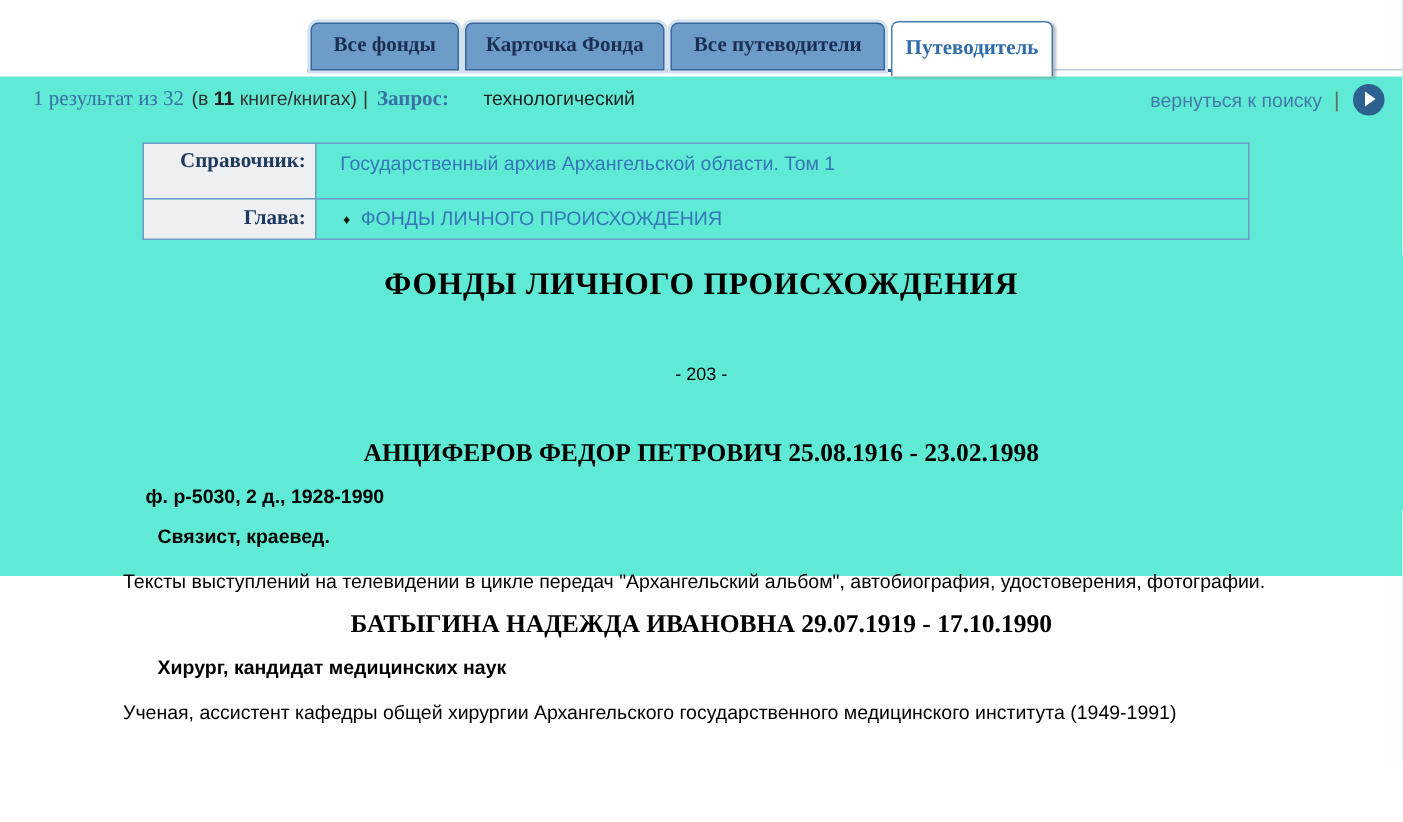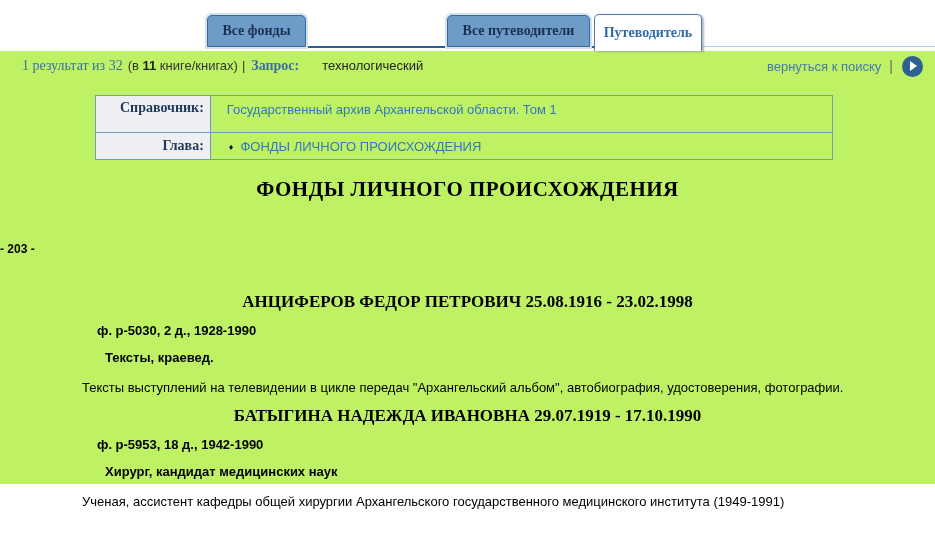--- a/index.html
+++ b/index.html
@@ -1,18 +1,18 @@
 <!DOCTYPE html>
 <html><head>
 <meta charset="utf-8">
 <style>
   * { box-sizing: border-box; margin: 0; padding: 0; }
   html,body { width: 935px; height: 548px; overflow: hidden; background: #ffffff;
               font-family: "Liberation Sans", sans-serif; }
-  .page { position: relative; width: 935px; height: 484px; background:#bef264; }
+  .page { position: relative; width: 935px; height: 384px; background:#5eead4; }
 
   
   .tabstrip { position: absolute; left:0; top:0; width:935px; height:51px; background:#fff; }
   .tabline-dark { position:absolute; left:205px; top:46px; width:497px; height:2px; background:#2c5f96; }
   .tabline-light { position:absolute; left:700px; top:46px; width:235px; height:1px; background:#b7cbdd; }
   .tab { position:absolute; top:15px; height:32px; display:flex; align-items:center; justify-content:center;
          background:#6d9cc9; border:1px solid #39689e; border-radius:5px 5px 0 0;
          box-shadow:0 0 0 2px #d3e0ee; z-index:1; cursor:pointer;
          font-family:"Liberation Serif", serif; font-weight:bold; font-size:14px; color:#1c2f52; }
   .tab.active { top:14px; height:37px; background:#ffffff; border:1px solid #4b7cb1; border-bottom:none;
@@ -49,38 +49,41 @@
   .row1 .cell-value { height:37px; vertical-align:top; padding:4px 16px; }
   .row2 .cell-label { vertical-align:middle; }
   .row2 .cell-value { height:27px; vertical-align:middle; padding:2px 8px; }
   .tbl-link { font-size:13px; color:#3577b8; text-decoration:none; cursor:pointer; }
   .bullet { color:#111; font-size:9px; margin:0 7px 0 10px; vertical-align:1px; }
 
   
   .doc { position:absolute; left:0; top:161px; width:935px; }
   .chapter-title { margin-top:16px; text-align:center; font-family:"Liberation Serif", serif;
                    font-weight:bold; font-size:21px; letter-spacing:0.5px; color:#000; }
-  .page-number { margin-top:40px; margin-bottom:36px; 
-                 font-weight:bold; font-size:12px; color:#000; }
+  .page-number { margin-top:40px; margin-bottom:36px; text-align:center;
+                 font-weight:normal; font-size:12px; color:#000; }
   .entry-heading { margin:2px 0 11px; text-align:center; font-family:"Liberation Serif", serif;
                    font-weight:bold; font-size:17px; color:#000; }
   .fond { margin:0 0 12px 97px; font-weight:bold; font-size:13px; color:#000; }
   .role { margin:0 0 14px 105px; font-weight:bold; font-size:13px; color:#000; }
   .para { margin:0 26px 10px 72px; text-indent:10px; font-size:13px; line-height:17px; color:#000; }
 </style>
 </head>
 <body>
 
 <div class="page">
 
   <div class="tabstrip">
     <div class="tabline-dark"></div>
     <div class="tabline-light"></div>
     <div class="tab tab1">
         <span>Все фонды</span>
+      </div>
+    <div class="tab tab2">
+        <span>Карточка Фонда</span>
       </div>
     <div class="tab tab3">
         <span>Все путеводители</span>
       </div>
     <div class="tab tab4 active">
         <span>Путеводитель</span>
       </div>
   </div>
 
   <div class="resultsbar">
@@ -113,25 +116,24 @@
   </tbody>
     </table>
 
   <div class="doc">
     <div class="chapter-title">ФОНДЫ ЛИЧНОГО ПРОИСХОЖДЕНИЯ</div>
     <div class="page-number">- 203 -</div>
 
     <div>
       <div class="entry-heading">АНЦИФЕРОВ ФЕДОР ПЕТРОВИЧ 25.08.1916 - 23.02.1998</div>
       <div class="fond">ф. р-5030, 2 д., 1928-1990</div>
-      <div class="role">Тексты, краевед.</div>
+      <div class="role">Связист, краевед.</div>
       <p class="para">Тексты выступлений на телевидении в цикле передач "Архангельский альбом", автобиография, удостоверения, фотографии.</p>
     </div>
 
     <div>
       <div class="entry-heading">БАТЫГИНА НАДЕЖДА ИВАНОВНА 29.07.1919 - 17.10.1990</div>
-      <div class="fond">ф. р-5953, 18 д., 1942-1990</div>
       <div class="role">Хирург, кандидат медицинских наук</div>
       <p class="para">Ученая, ассистент кафедры общей хирургии Архангельского государственного медицинского института (1949-1991)</p>
     </div>
   </div>
 
 </div>
 
 </body></html>

